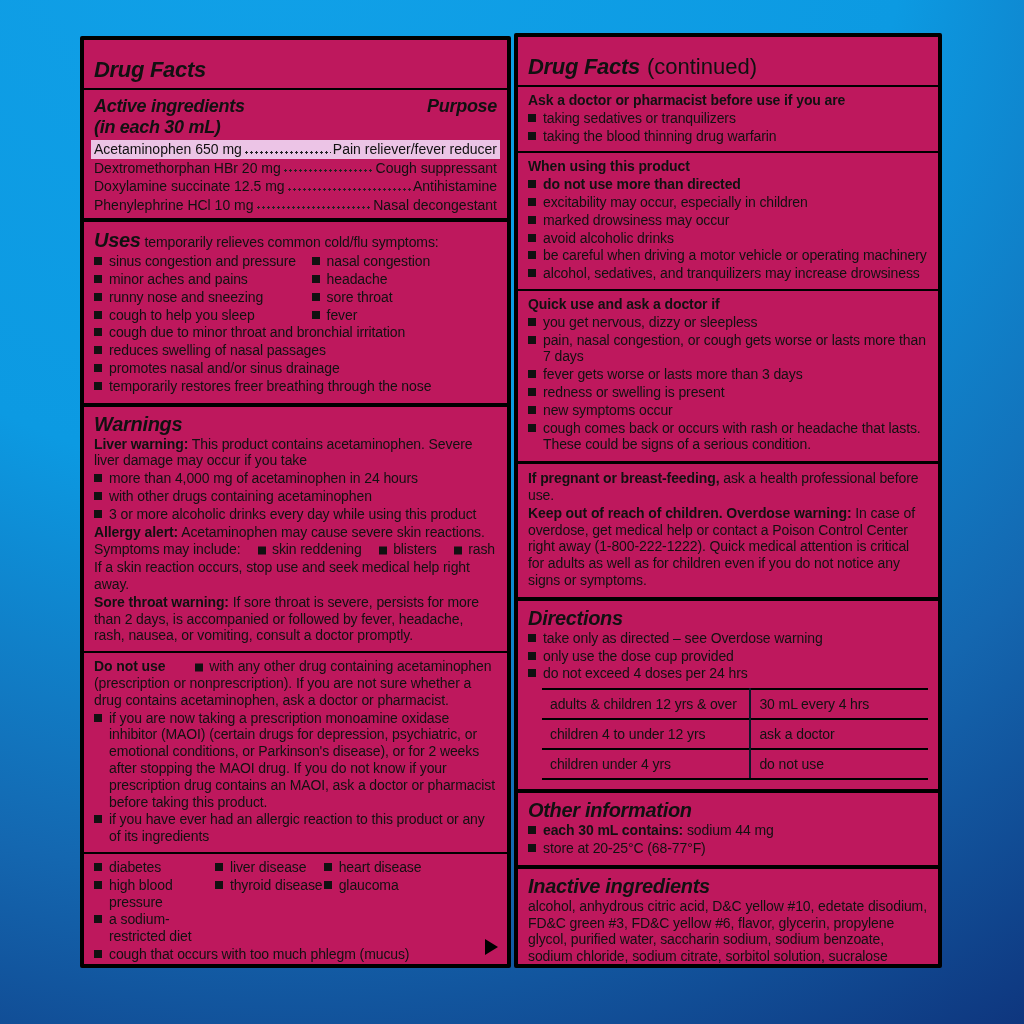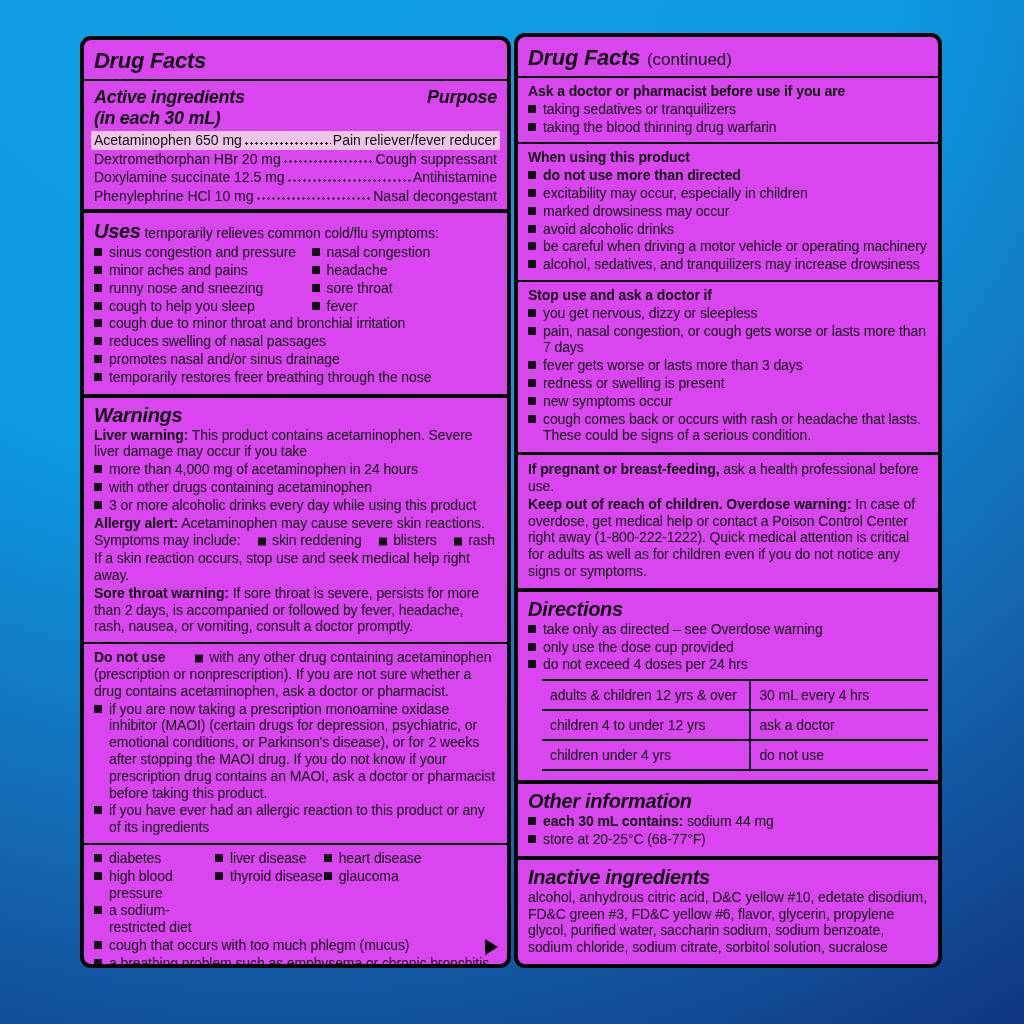--- a/index.html
+++ b/index.html
@@ -3,33 +3,33 @@
 <meta charset="utf-8">
 <style>
   html,body{margin:0;padding:0;}
   body{
     width:1024px;height:1024px;position:relative;overflow:hidden;
     background:radial-gradient(145% 140% at 28% -12%, #11A1E8 0%, #0C9AE2 42%, #1467B0 70%, #0D2A72 100%);
     font-family:"Liberation Sans", sans-serif;color:#111;
     -webkit-font-smoothing:antialiased;
   }
   .panel{
-    position:absolute;background:#d946ef;border:4px solid #000;border-radius:11px;
-    box-sizing:border-box;padding:6px 10px;overflow:hidden;
+    position:absolute;background:#be185d;border:4px solid #000;border-radius:2px;
+    box-sizing:border-box;padding:15px 10px;overflow:hidden;
   }
   #left-panel{left:80px;top:36px;width:431px;height:932px;}
   #right-panel{left:514px;top:33px;width:428px;height:935px;}
 
   .hr2{border:0;border-top:2px solid #000;margin:3px -10px;}
   .hr3{border:0;border-top:3px solid #000;margin:4px -10px;}
   .hr4{border:0;border-top:4px solid #000;margin:4px -10px;}
 
   .title{font-size:22px;font-weight:bold;font-style:italic;letter-spacing:-0.3px;padding:2px 0 2px;}
   .title-row{display:flex;align-items:baseline;gap:7px;padding:2px 0 2px;}
-  .title-suffix{font-size:17px;font-weight:normal;font-style:normal;}
+  .title-suffix{font-size:22px;font-weight:normal;font-style:normal;}
 
   .h-big{font-size:20px;font-weight:bold;font-style:italic;letter-spacing:-0.3px;}
   .subttl{font-size:18px;font-weight:bold;font-style:italic;line-height:1.15;letter-spacing:-0.3px;}
   .sec{padding:2px 0 3px;}
   .p,.bi{font-size:14px;line-height:1.2;letter-spacing:-0.1px;}
   .p{margin:0 0 1px;}
   b{letter-spacing:-0.1px;}
 
   .bi{display:flex;align-items:flex-start;margin:0 0 1px;}
   .sq{flex:0 0 auto;width:8px;height:8px;background:#111;margin:4px 7px 0 0;}
@@ -288,21 +288,21 @@
       </div>
     <div class="bi">
         <span class="sq"></span>
         <div>alcohol, sedatives, and tranquilizers may increase drowsiness</div>
       </div>
   </div>
 
   <div class="hr2"></div>
 
   <div class="sec">
-    <div class="p"><b>Stop use and ask a doctor if</b></div>
+    <div class="p"><b>Quick use and ask a doctor if</b></div>
     <div class="bi">
         <span class="sq"></span>
         <div>you get nervous, dizzy or sleepless</div>
       </div>
     <div class="bi">
         <span class="sq"></span>
         <div>pain, nasal congestion, or cough gets worse or lasts more than 7 days</div>
       </div>
     <div class="bi">
         <span class="sq"></span>

